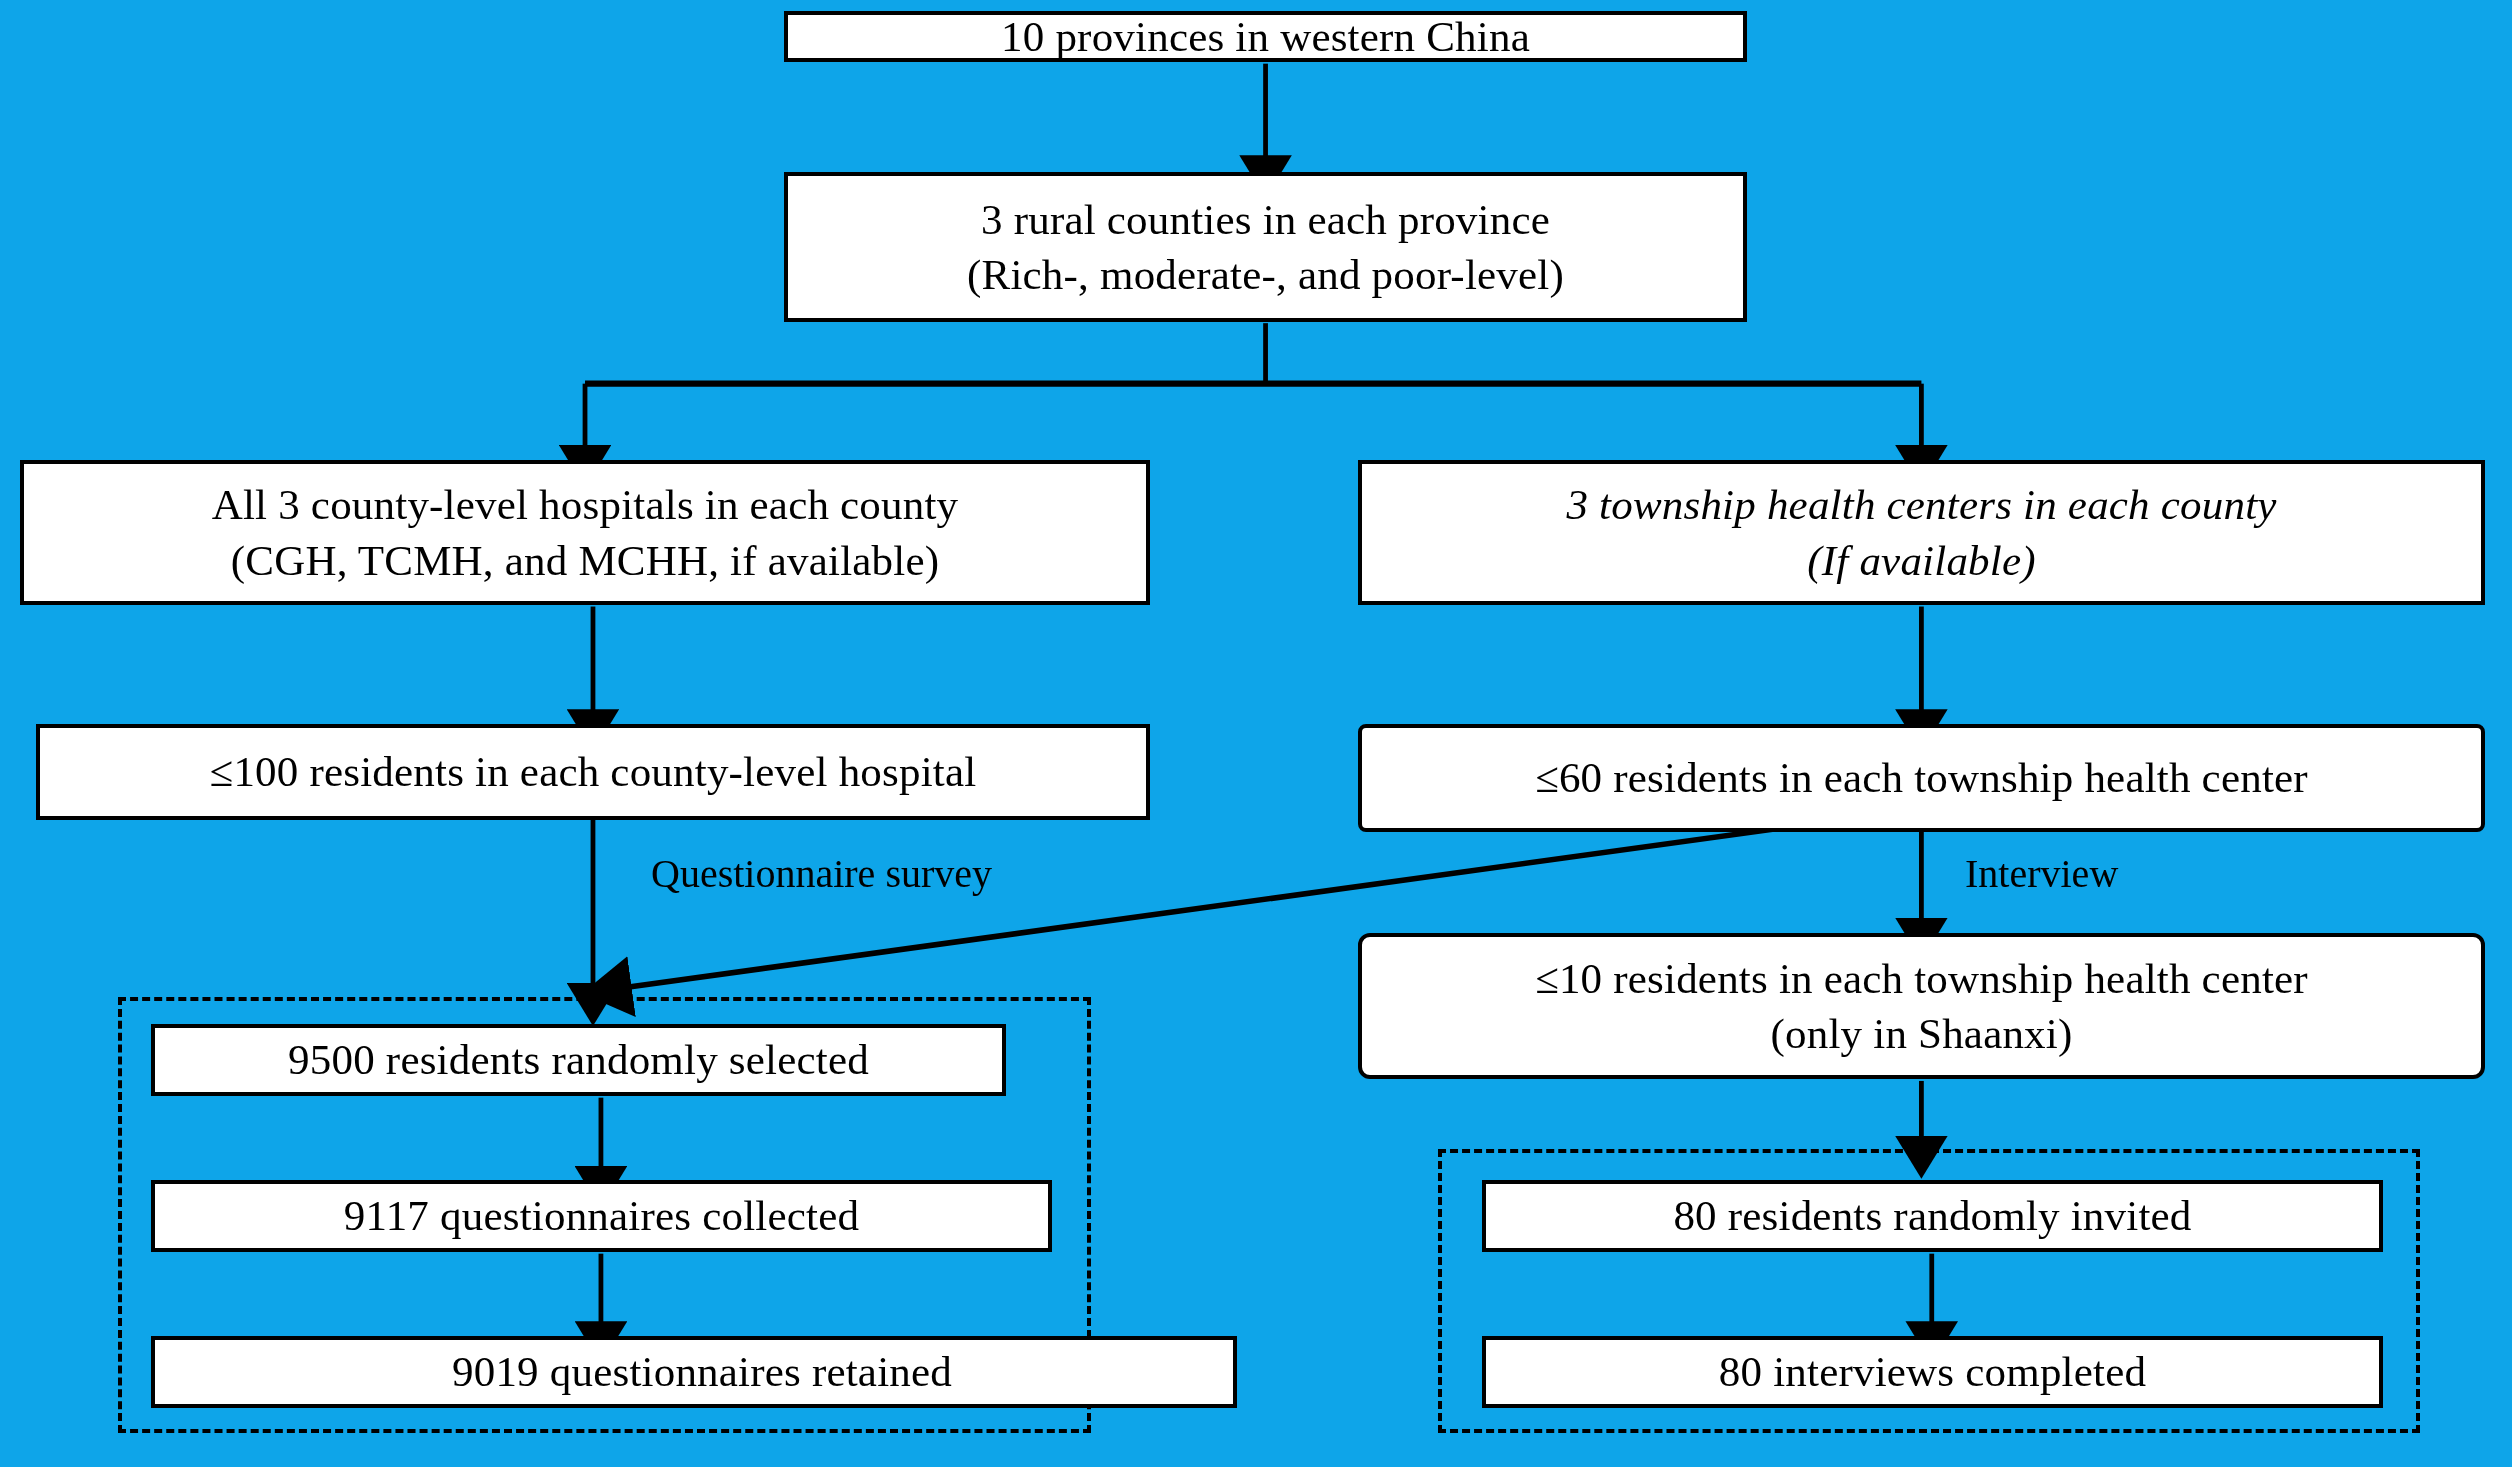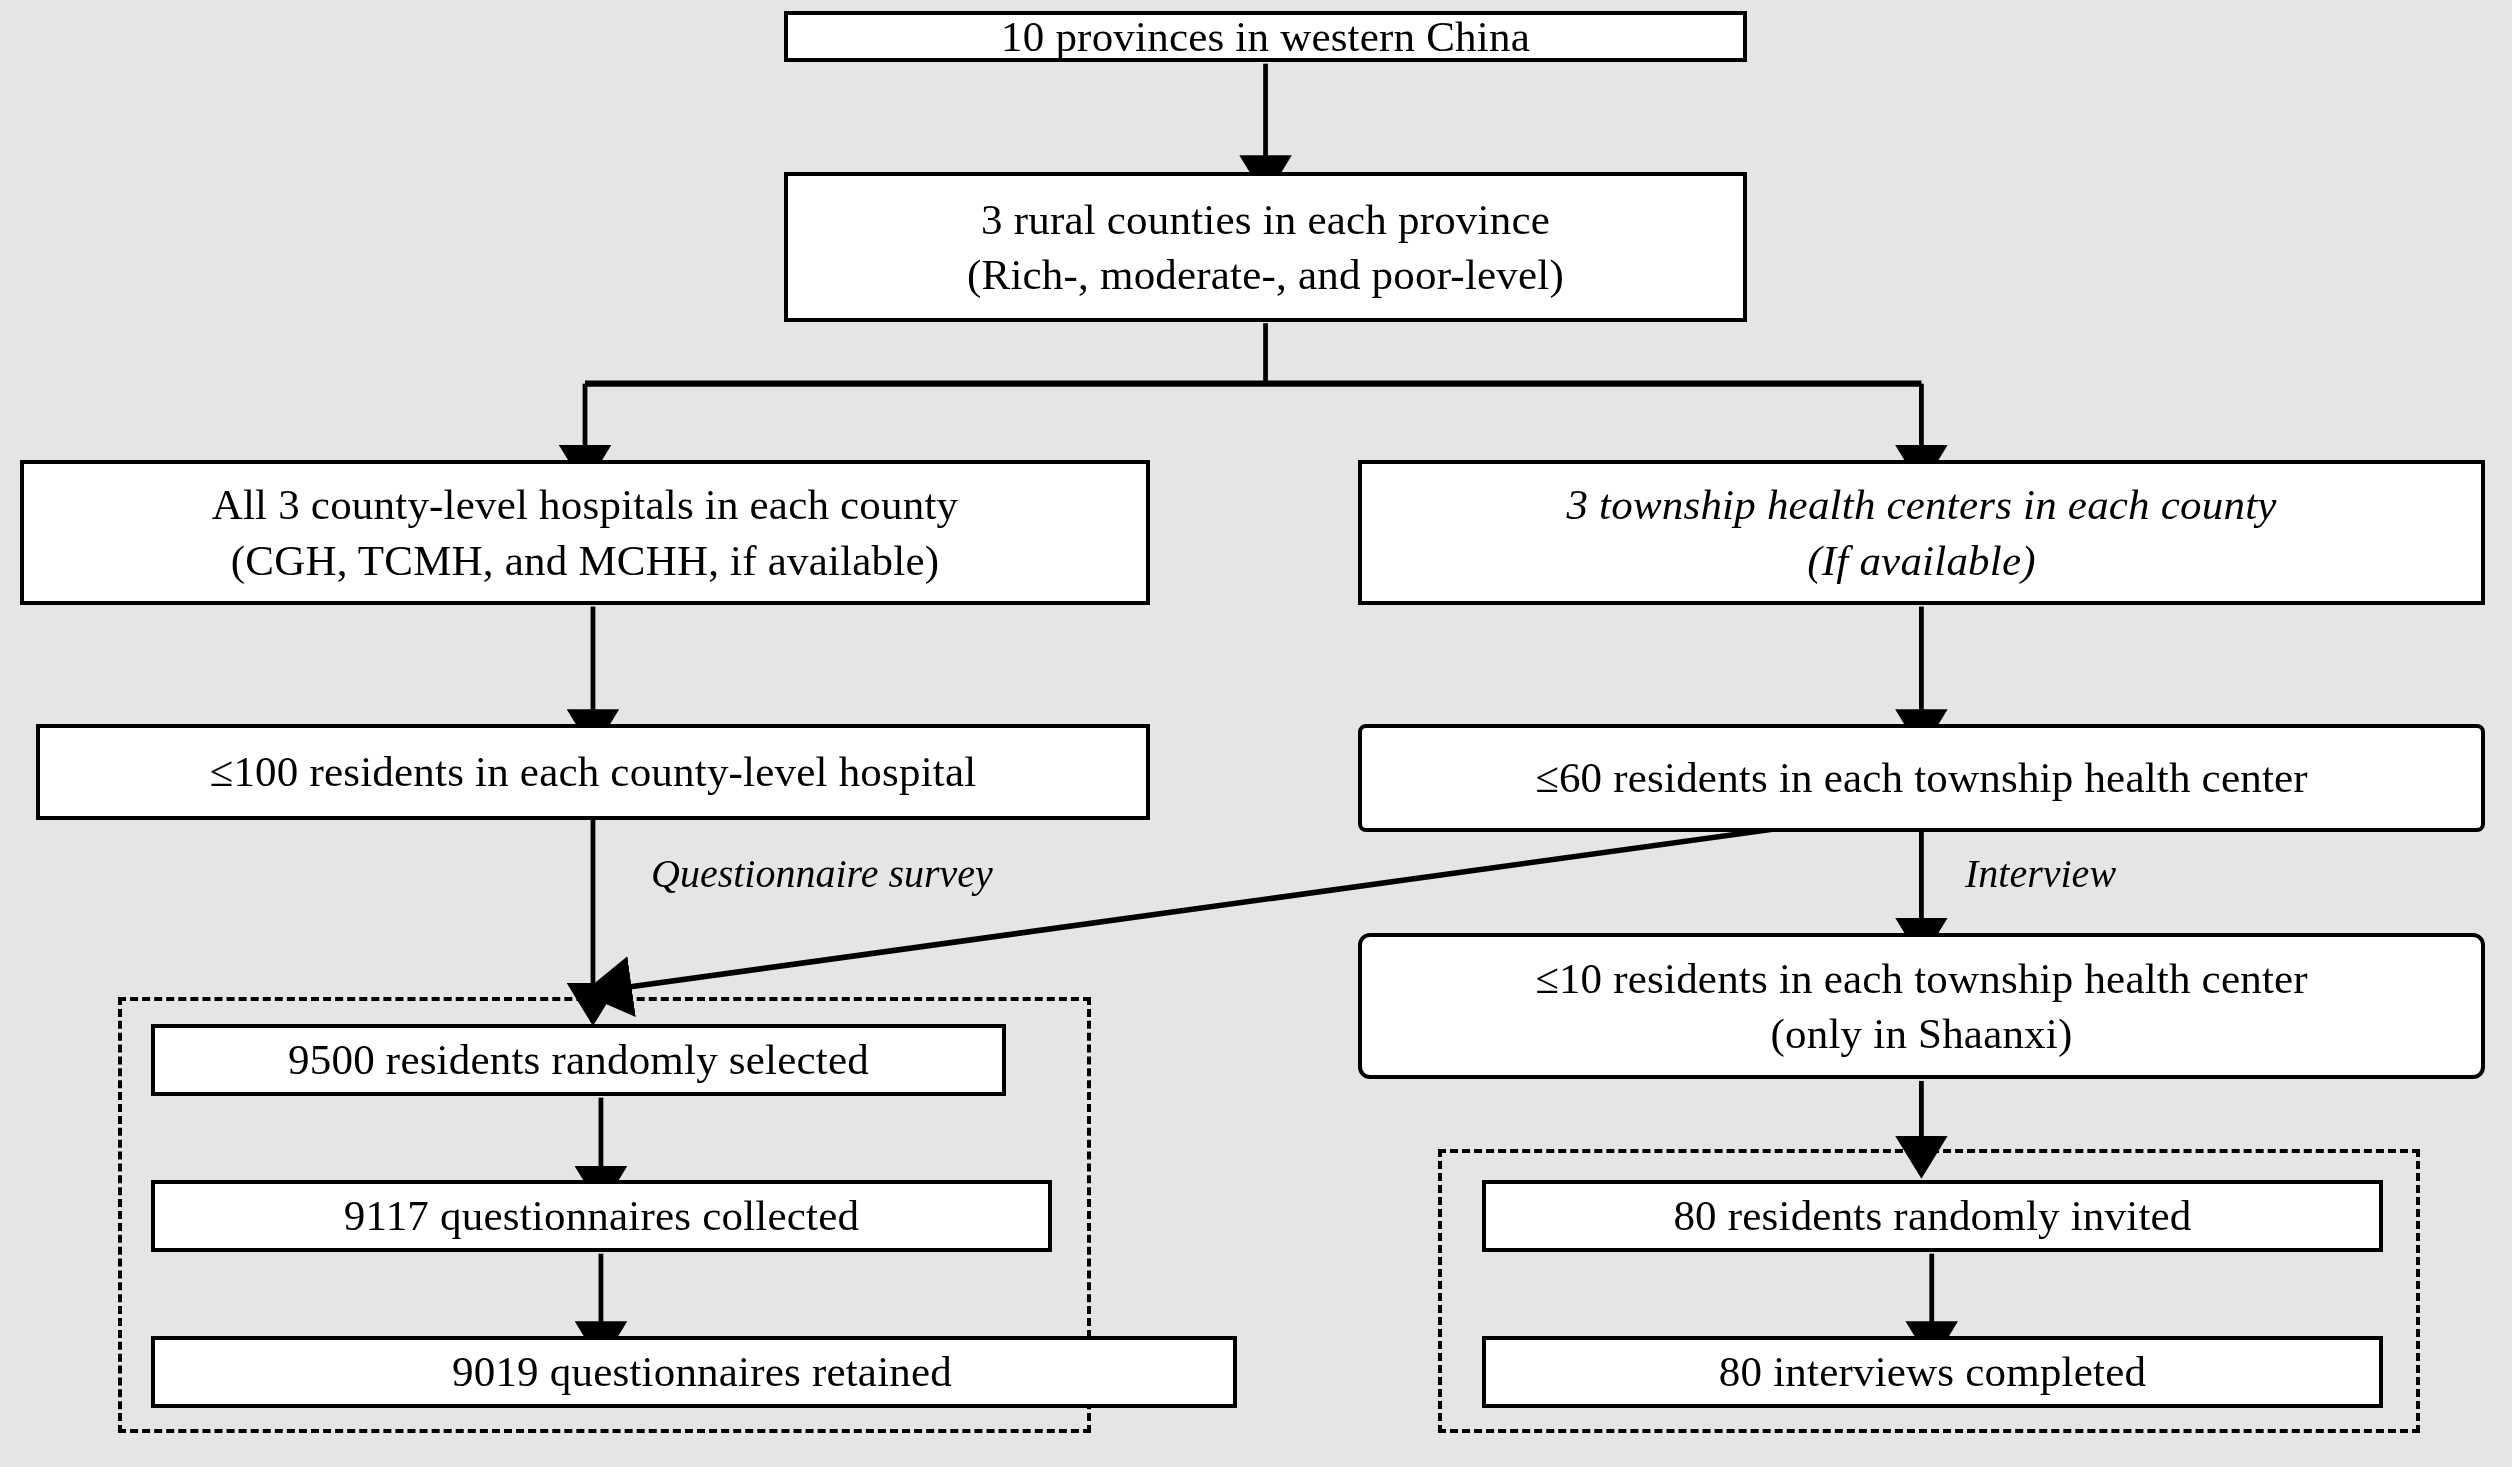--- a/index.html
+++ b/index.html
@@ -10,21 +10,21 @@
   body {
     width: 2512px;
     height: 1467px;
     font-family: "Liberation Serif", "DejaVu Serif", serif;
     overflow: hidden;
   }
   #flowchart {
     position: relative;
     width: 2512px;
     height: 1467px;
-    background: #e5e5e5;
+    background: #0ea5e9;
   }
   svg.layer {
     position: absolute;
     top: 0;
     left: 0;
     width: 2512px;
     height: 1467px;
   }
   .node-box {
     position: absolute;
@@ -46,21 +46,20 @@
     white-space: nowrap;
   }
   .group-box {
     position: absolute;
     box-sizing: border-box;
     border: 4px dashed #000000;
     background: transparent;
   }
   .edge-label {
     position: absolute;
-    font-style: italic;
     font-size: 40px;
     color: #000000;
     white-space: nowrap;
   }
 </style>
 </head>
 <body>
 
 <div id="flowchart">
 

